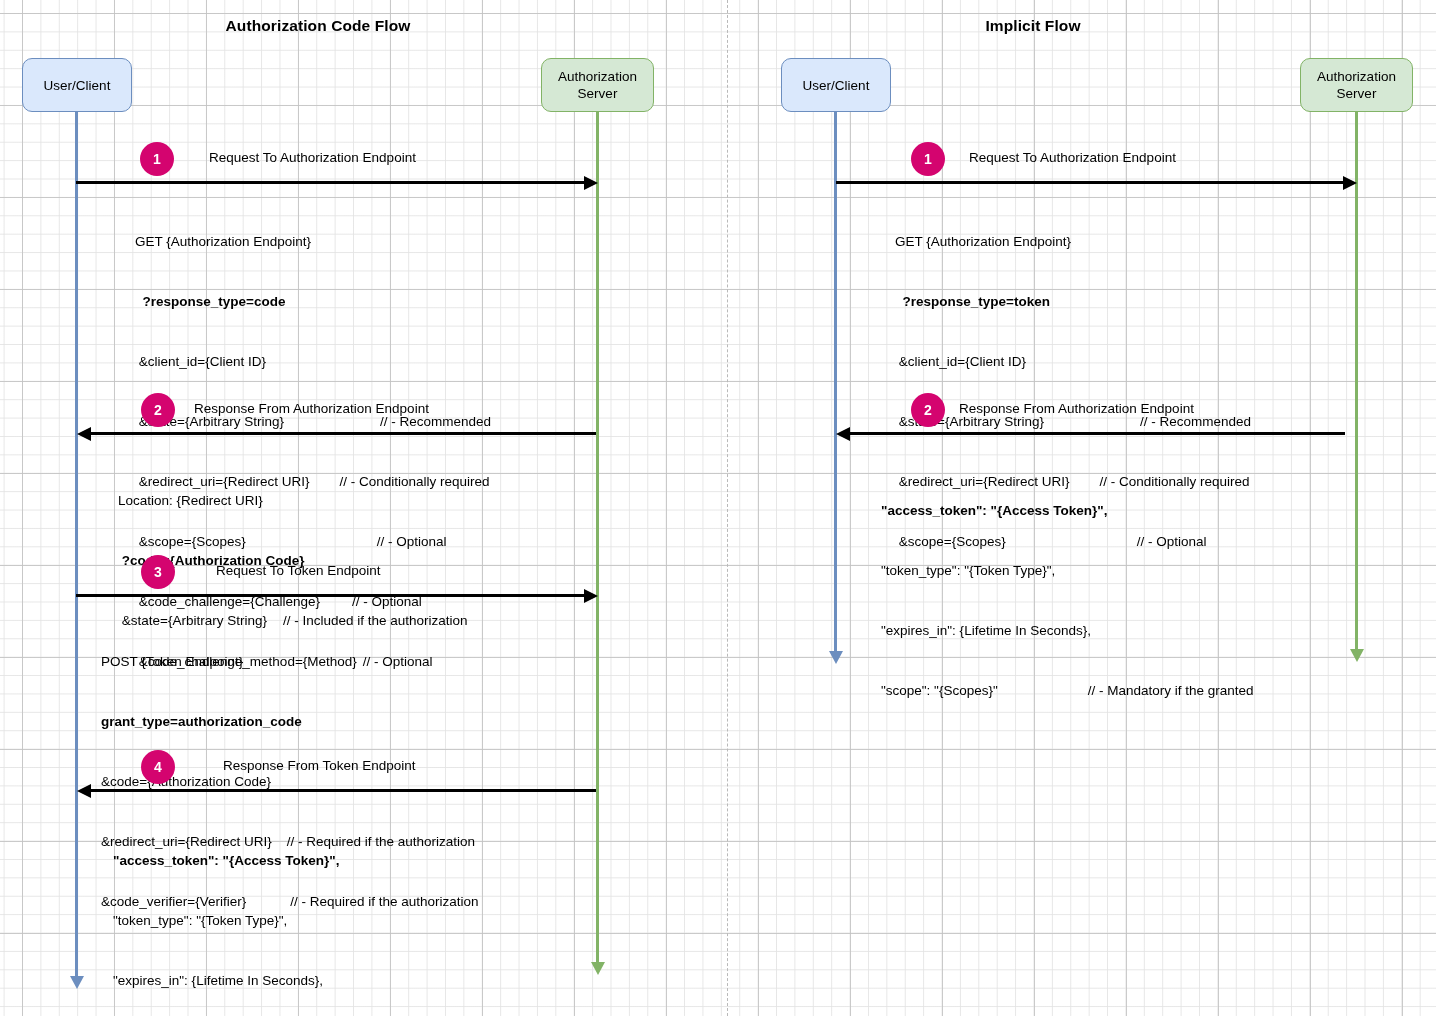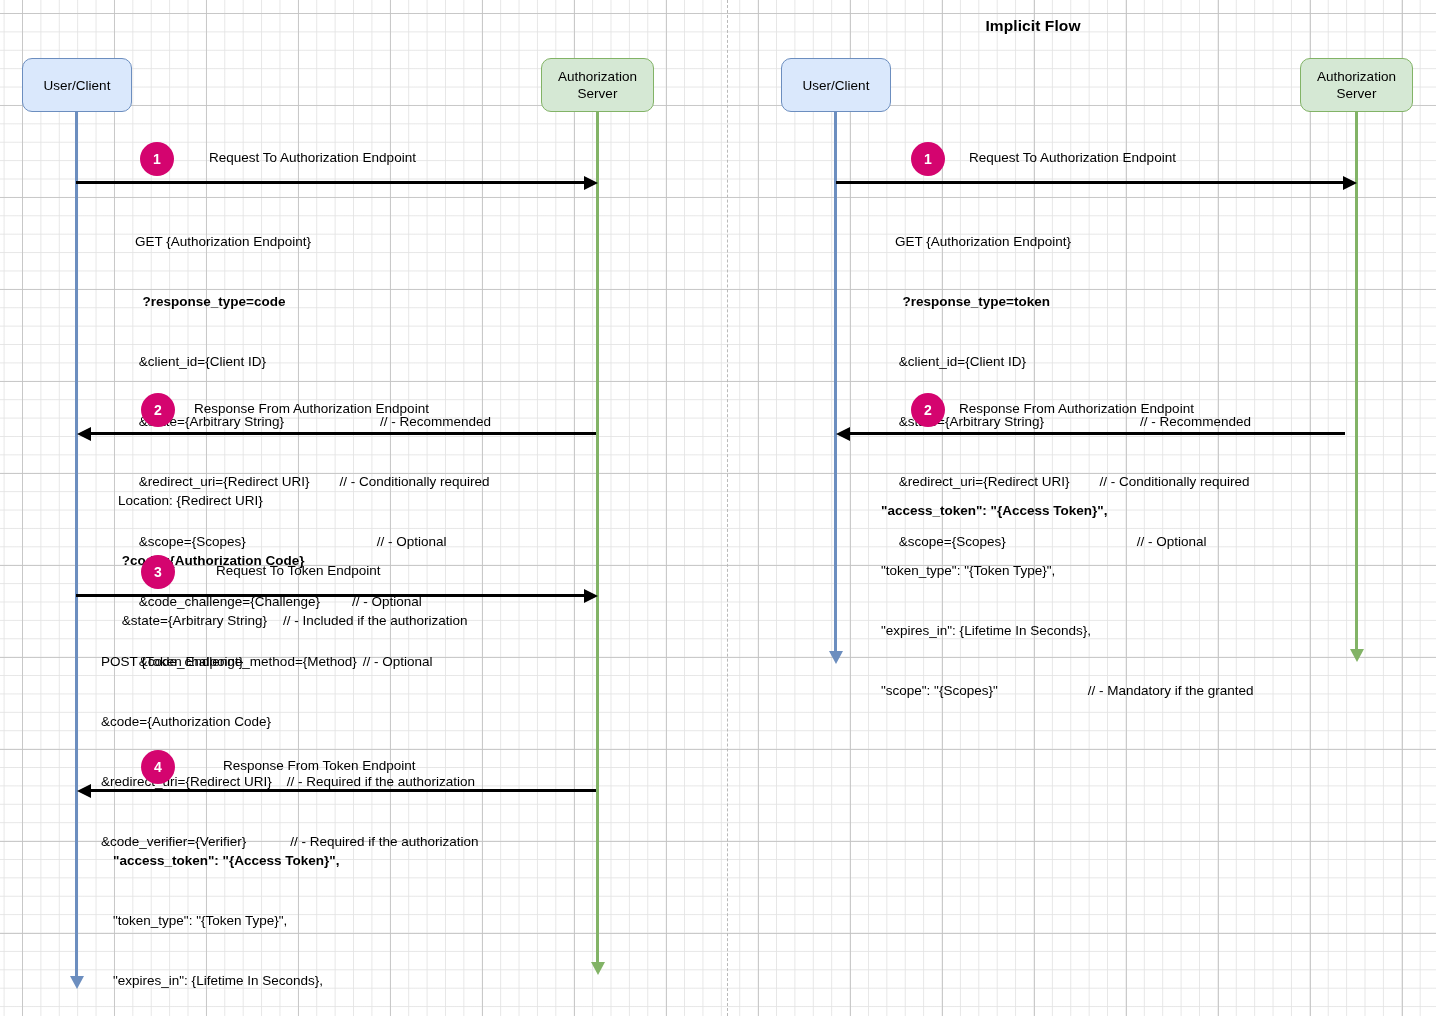--- a/index.html
+++ b/index.html
@@ -147,20 +147,21 @@
   .codeblock .cmt { display: inline-block; }
 </style>
 </head>
 <body>
 
 <div id="grid"></div>
 <div id="divider"></div>
 
 <div class="layer">
 
+  <div class="flow-title" style="left:118px; top:17px; width:400px;">Authorization Code Flow</div>
 
   <div class="actor client" style="left:22px; top:58px; width:110px; height:54px;">User/Client</div>
   <div class="actor server" style="left:541px; top:58px; width:113px; height:54px;">Authorization
 Server</div>
 
   <div class="lifeline blue" style="left:75px; top:112px; height:866px;"></div>
   <div class="lifeline-head blue" style="left:69.5px; top:976px;"></div>
 
   <div class="lifeline green" style="left:596px; top:112px; height:852px;"></div>
   <div class="lifeline-head green" style="left:590.5px; top:962px;"></div>
@@ -192,20 +193,21 @@
     <span class="row"> <span>&amp;state={Arbitrary String}</span><span class="cmt" style="width:16px"></span><span>// - Included if the authorization</span></span>
   </div>
 
   <div class="msg-line" style="left:76px; top:594px; width:510px;"></div>
   <div class="arrow-right" style="left:584px; top:588.5px;"></div>
   <div class="badge" style="left:141px; top:555px;">3</div>
   <div class="msg-label" style="left:216px; top:563px;">Request To Token Endpoint</div>
 
   <div class="codeblock" style="left:101px; top:612px;">
     <span class="row"><span>POST {Token Endpoint}</span></span>
+    <span class="row"><span class="b">grant_type=authorization_code</span></span>
     <span class="row"><span>&amp;code={Authorization Code}</span></span>
     <span class="row"><span>&amp;redirect_uri={Redirect URI}</span><span class="cmt" style="width:15px"></span><span>// - Required if the authorization</span></span>
     <span class="row"><span>&amp;code_verifier={Verifier}</span><span class="cmt" style="width:44px"></span><span>// - Required if the authorization</span></span>
   </div>
 
   <div class="msg-line" style="left:88px; top:789px; width:508px;"></div>
   <div class="arrow-left" style="left:77px; top:783.5px;"></div>
   <div class="badge" style="left:141px; top:750px;">4</div>
   <div class="msg-label" style="left:187px; top:758px;margin-left:36px;">Response From Token Endpoint</div>
 

